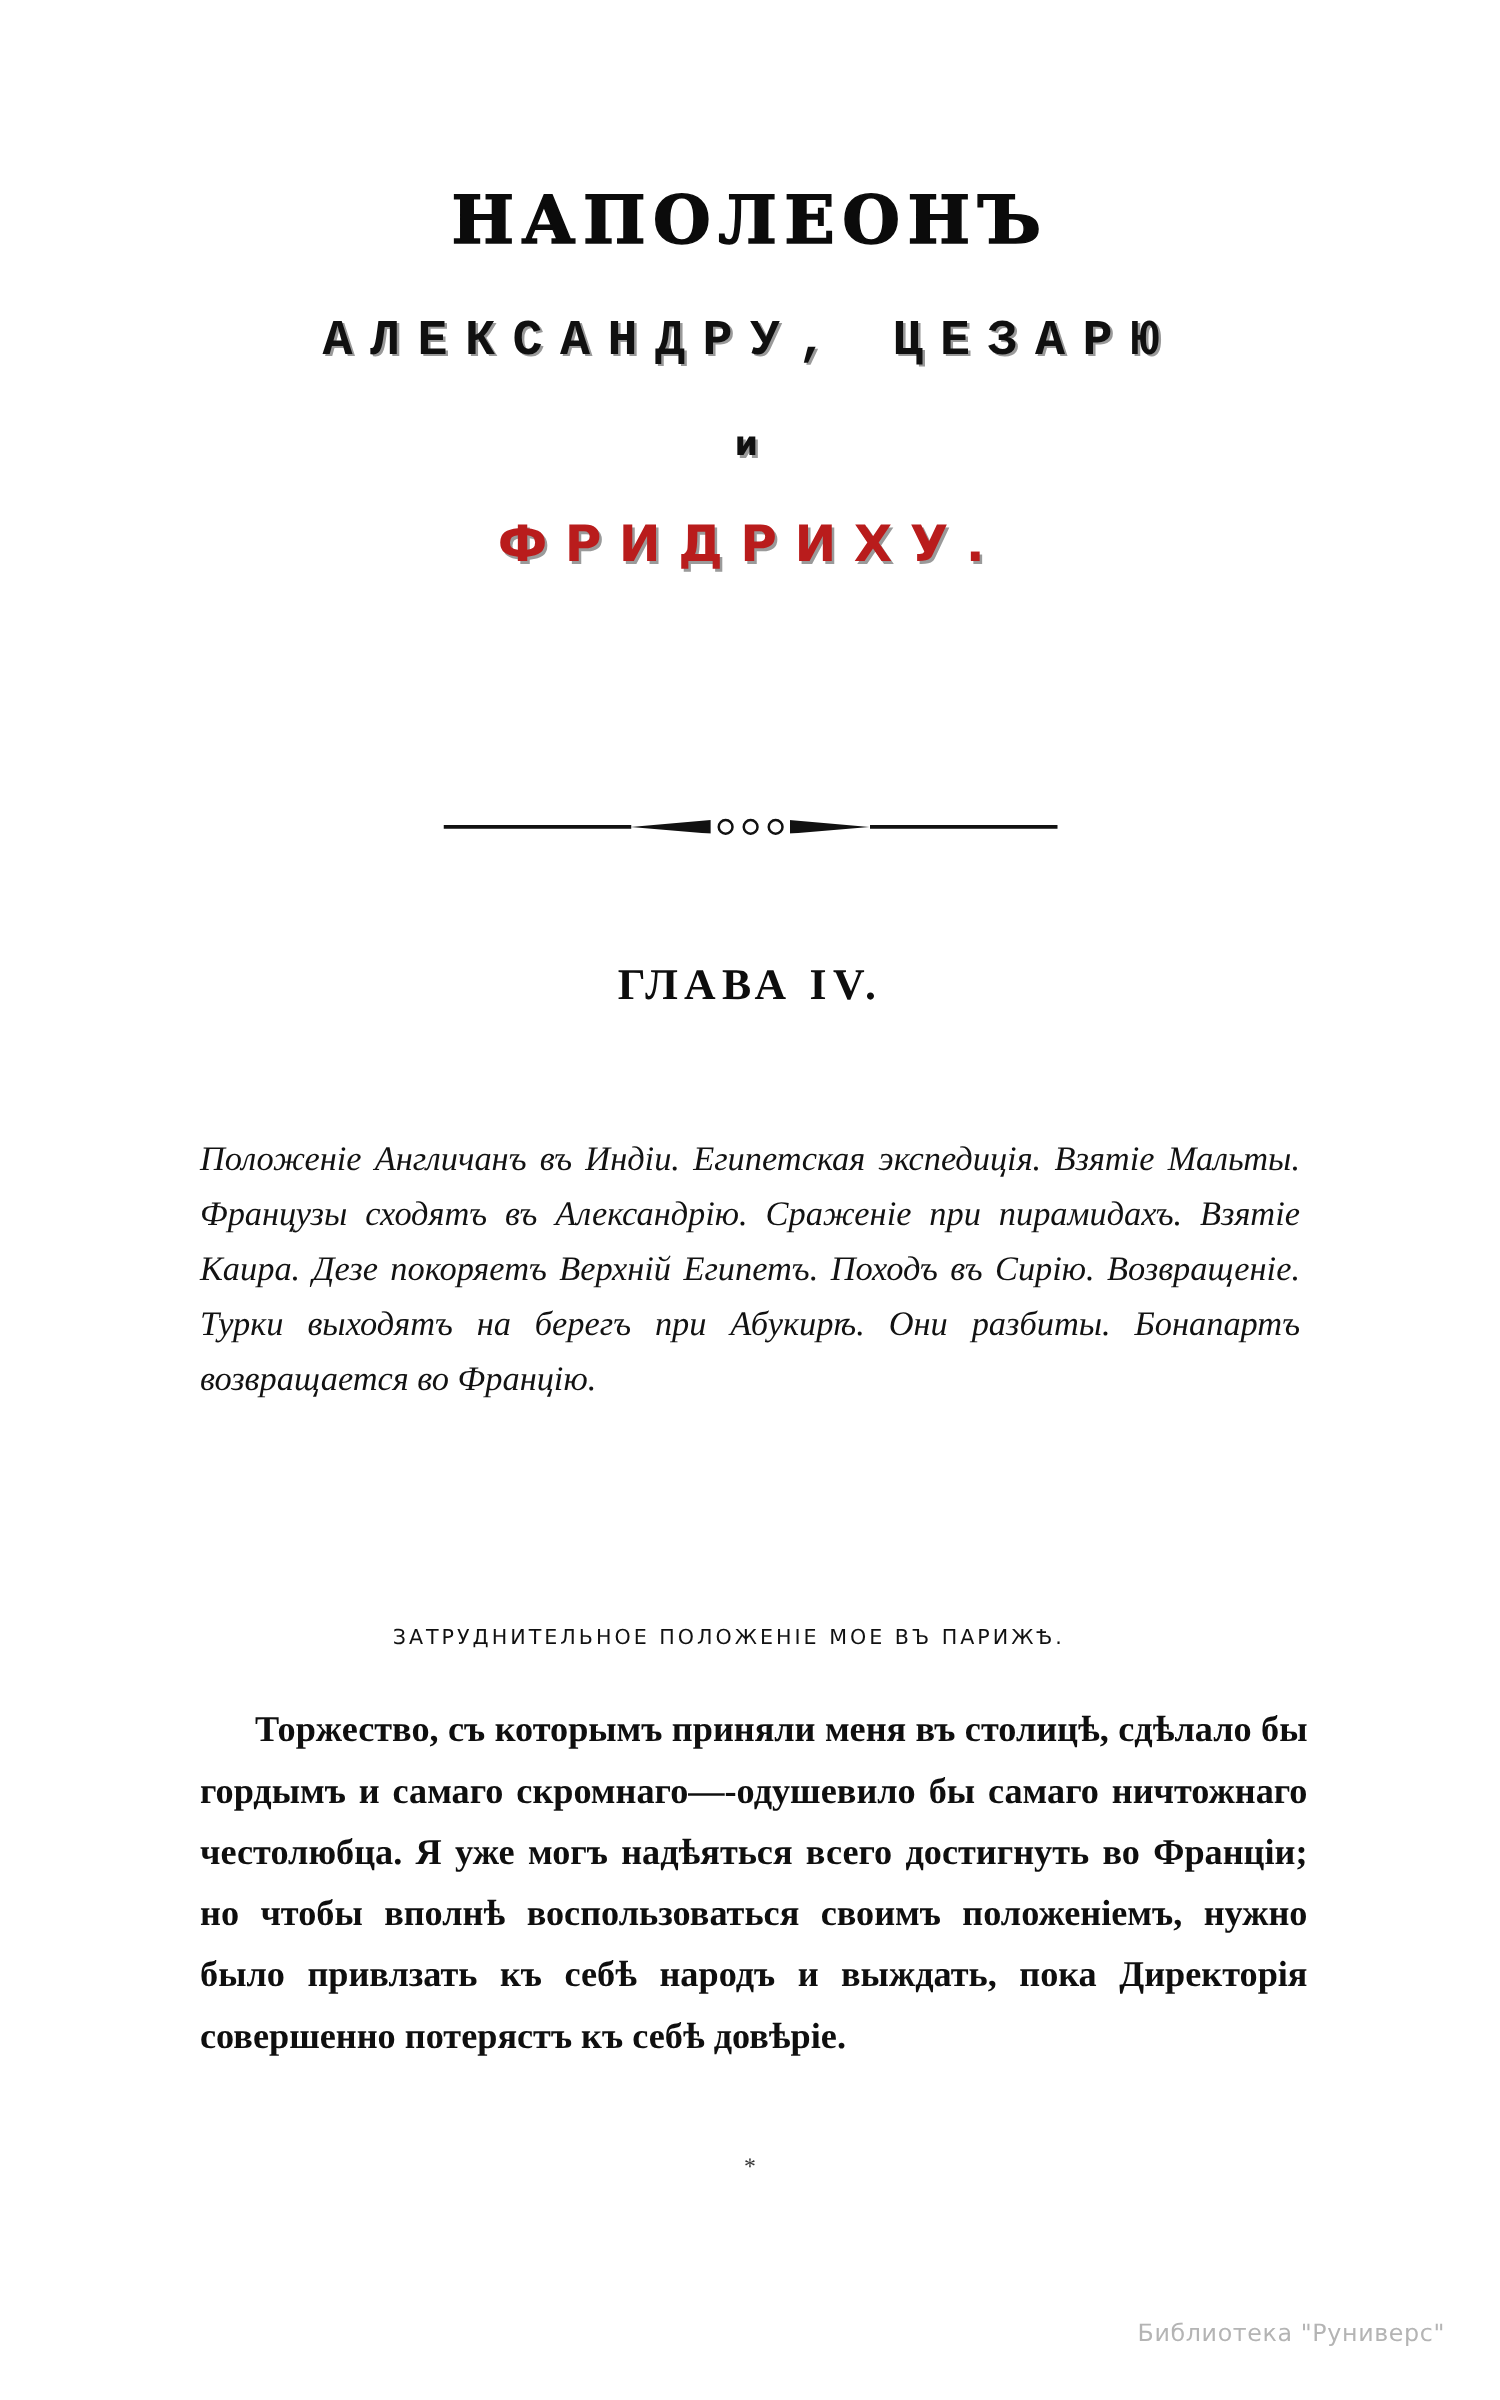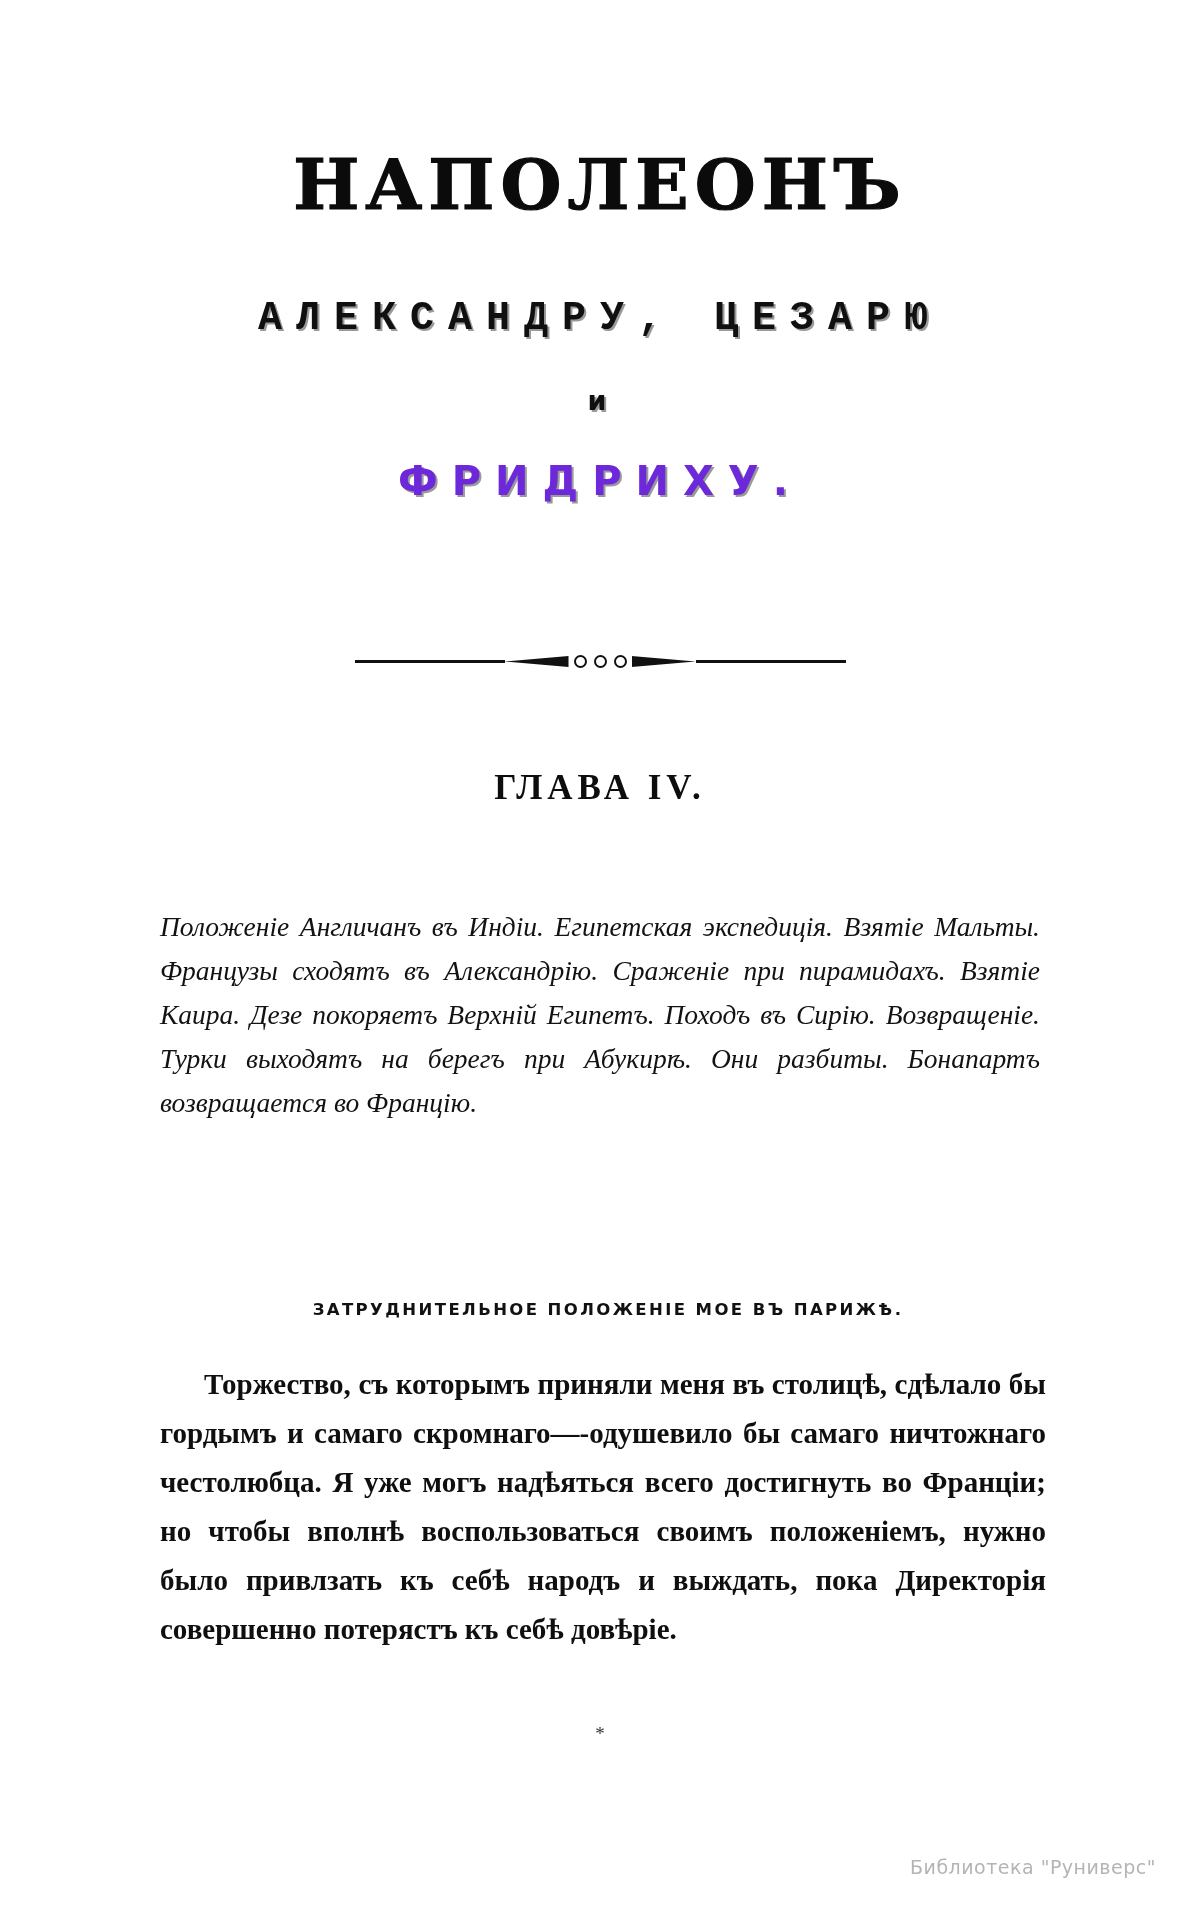--- a/index.html
+++ b/index.html
@@ -30,26 +30,26 @@
     position: absolute;
     left: 0;
     top: 150px;
     width: 1200px;
     text-align: center;
   }
 
   .title-main {
     font-family: "DejaVu Serif", serif;
     font-weight: 900;
-    font-size: 70px;
+    font-size: 53px;
     letter-spacing: 6px;
     line-height: 1.0;
     color: #0b0b0b;
     -webkit-text-stroke: 1.2px #0b0b0b;
-    margin-bottom: 76px;
+    margin-bottom: 48px;
   }
 
   .title-sub1 {
     font-family: Liberation Mono, monospace;
     font-weight: 700;
     font-size: 40px;
     letter-spacing: 14px;
     color: #101010;
     text-shadow: 2px 2px 0 #9a9a9a;
     margin-bottom: 44px;
@@ -64,21 +64,21 @@
     color: #101010;
     text-shadow: 2px 2px 0 #9a9a9a;
     margin-bottom: 42px;
   }
 
   .title-sub2 {
     font-family: "DejaVu Sans", sans-serif;
     font-weight: 700;
     font-size: 40px;
     letter-spacing: 14px;
-    color: #6d28d9;
+    color: #b91c1c;
     text-shadow: 2px 2px 0 #9a9a9a;
   }
 
   
   .ornament {
     position: absolute;
     left: 0;
     top: 655px;
     width: 1200px;
     display: flex;
@@ -135,26 +135,26 @@
     font-size: 27.5px;
     line-height: 44px;
     text-align: justify;
     color: #121212;
   }
   .synopsis span { white-space: pre-wrap; }
 
   
   .subhead {
     position: absolute;
-    left: 168px;
+    left: 143px;
     top: 1300px;
     width: 880px;
     text-align: center;
     font-family: "DejaVu Sans", sans-serif;
-    font-weight: 700;
+    font-weight: 400;
     font-size: 16.5px;
     letter-spacing: 2.4px;
     color: #111;
   }
 
   
   .body-text {
     position: absolute;
     left: 160px;
     top: 1360px;

